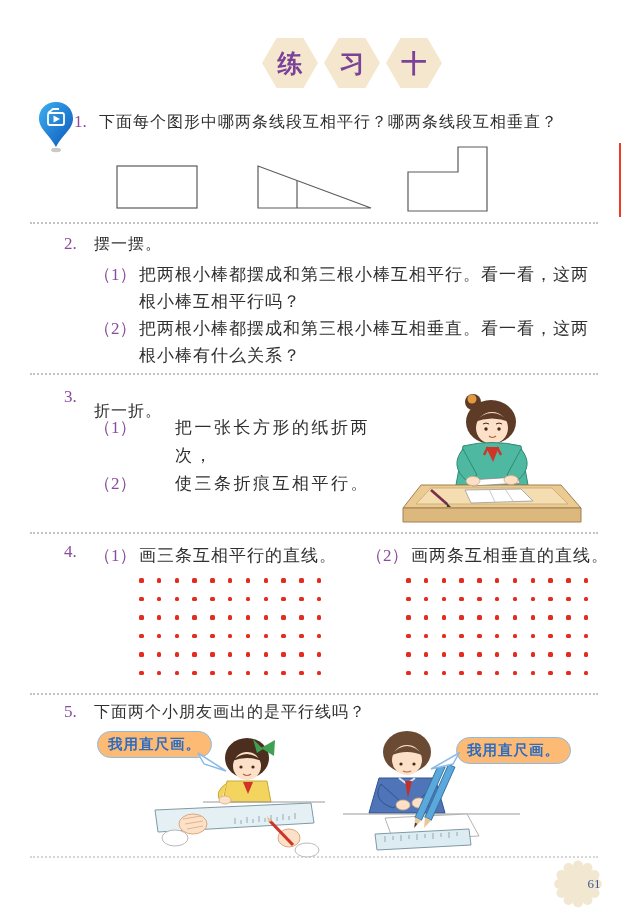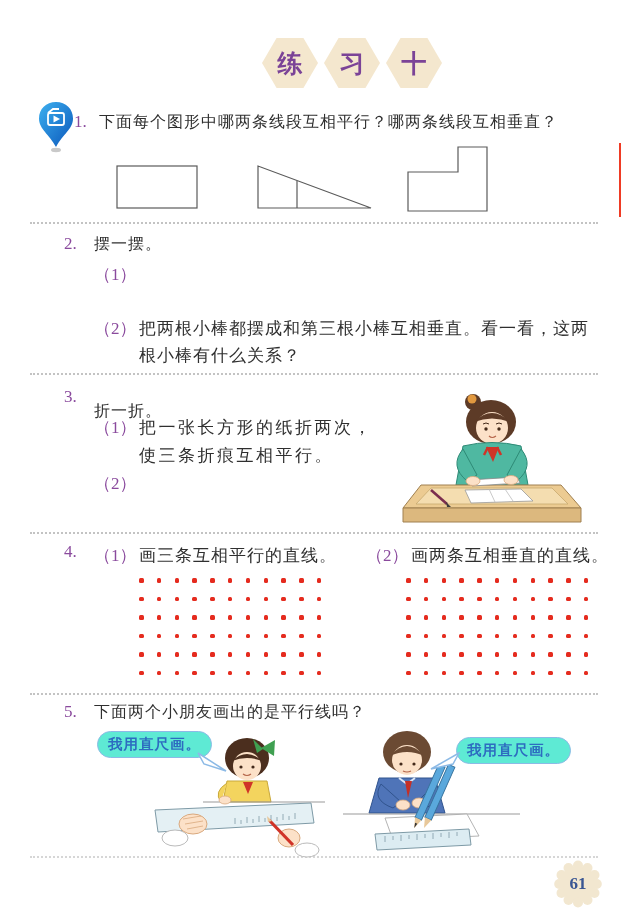--- a/index.html
+++ b/index.html
@@ -34,32 +34,32 @@
   .qtext { position:absolute; font-size:16px; letter-spacing:1px; color:var(--body); white-space:pre-line; }
   .qlabel { color:var(--purple); font-size:17px; flex:0 0 45px; }
   .item { position:absolute; display:flex; font-size:17px; line-height:27px; }
   .item .itext { letter-spacing:1px; white-space:pre-line; }
   .sep { position:absolute; left:30px; width:568px; border-top:2px dotted #c3c3c3; }
   
   .dot-grid { position:absolute; display:grid; }
   .dot { width:4.5px; height:4.5px; background:var(--dot-red); border-radius:1.5px; }
   
   .bubble {
-    position:absolute; background:#5eead4;
+    position:absolute; background:#fdba74;
     border:1.5px solid #8cbae6; border-radius:15px;
     color:var(--bubble-blue); font-size:14.5px; font-weight:bold;
     padding:3px 10px; letter-spacing:1px; z-index:3; white-space:nowrap;
   }
   .tail { position:absolute; z-index:4; }
   
   .page-badge { position:absolute; left:554px; top:860px; width:48px; height:48px; }
   .page-badge .num {
-    position:absolute; left:0; top:0; width:48px; height:48px;
+    position:absolute; left:16px; top:0; width:48px; height:48px;
     display:flex; align-items:center; justify-content:center;
-    color:var(--badge-blue); font-size:17px; font-weight:bold;
+    color:var(--badge-blue); font-size:13px; font-weight:normal;
   }
   .edge-line { position:absolute; left:619px; top:143px; width:2px; height:74px; background:#ef3b24; }
   svg { display:block; }
 </style>
 </head>
 <body>
 
 <div class="page">
 
   <div class="title-row">
@@ -93,34 +93,36 @@
       <path d="M408,211 L408,172 L458,172 L458,147 L487,147 L487,211 Z"></path>
     </g>
   </svg>
 
   <div class="sep" style="top:222px;"></div>
 
   <div class="qnum" style="left:64px; top:234px;">2.</div>
   <div class="qtext" style="left:94px; top:234px;">摆一摆。</div>
   <div class="item" style="left:94px; top:261px; width:505px;">
     <span class="qlabel">（1）</span>
+    <span class="itext">把两根小棒都摆成和第三根小棒互相平行。看一看，这两
+根小棒互相平行吗？</span>
   </div>
   <div class="item" style="left:94px; top:315px; width:505px;">
     <span class="qlabel">（2）</span>
     <span class="itext">把两根小棒都摆成和第三根小棒互相垂直。看一看，这两
 根小棒有什么关系？</span>
   </div>
 
   <div class="sep" style="top:373px;"></div>
 
   <div class="qnum" style="left:64px; top:387px;">3.</div>
   <div class="qtext" style="left:94px; top:401px;">折一折。</div>
   <div class="item" style="left:94px; top:414px; width:300px; line-height:28px;">
     <span class="qlabel">（1）</span>
-    <span class="itext" style="letter-spacing:2.5px;">把一张长方形的纸折两次，
+    <span class="itext" style="letter-spacing:2.5px;margin-left:36px;">把一张长方形的纸折两次，
 使三条折痕互相平行。</span>
   </div>
   <div class="item" style="left:94px; top:470px; width:300px; line-height:28px;">
     <span class="qlabel">（2）</span>
   </div>
 
   <svg class="tail" style="left:393px; top:388px; z-index:1;" width="200" height="140" viewBox="0 0 200 140">
     <circle cx="80" cy="14" r="8" fill="#5d3b27"></circle>
     <circle cx="79" cy="11" r="4.5" fill="#e2993f"></circle>
     <ellipse cx="98" cy="34" rx="25" ry="22" fill="#5d3b27"></ellipse>

